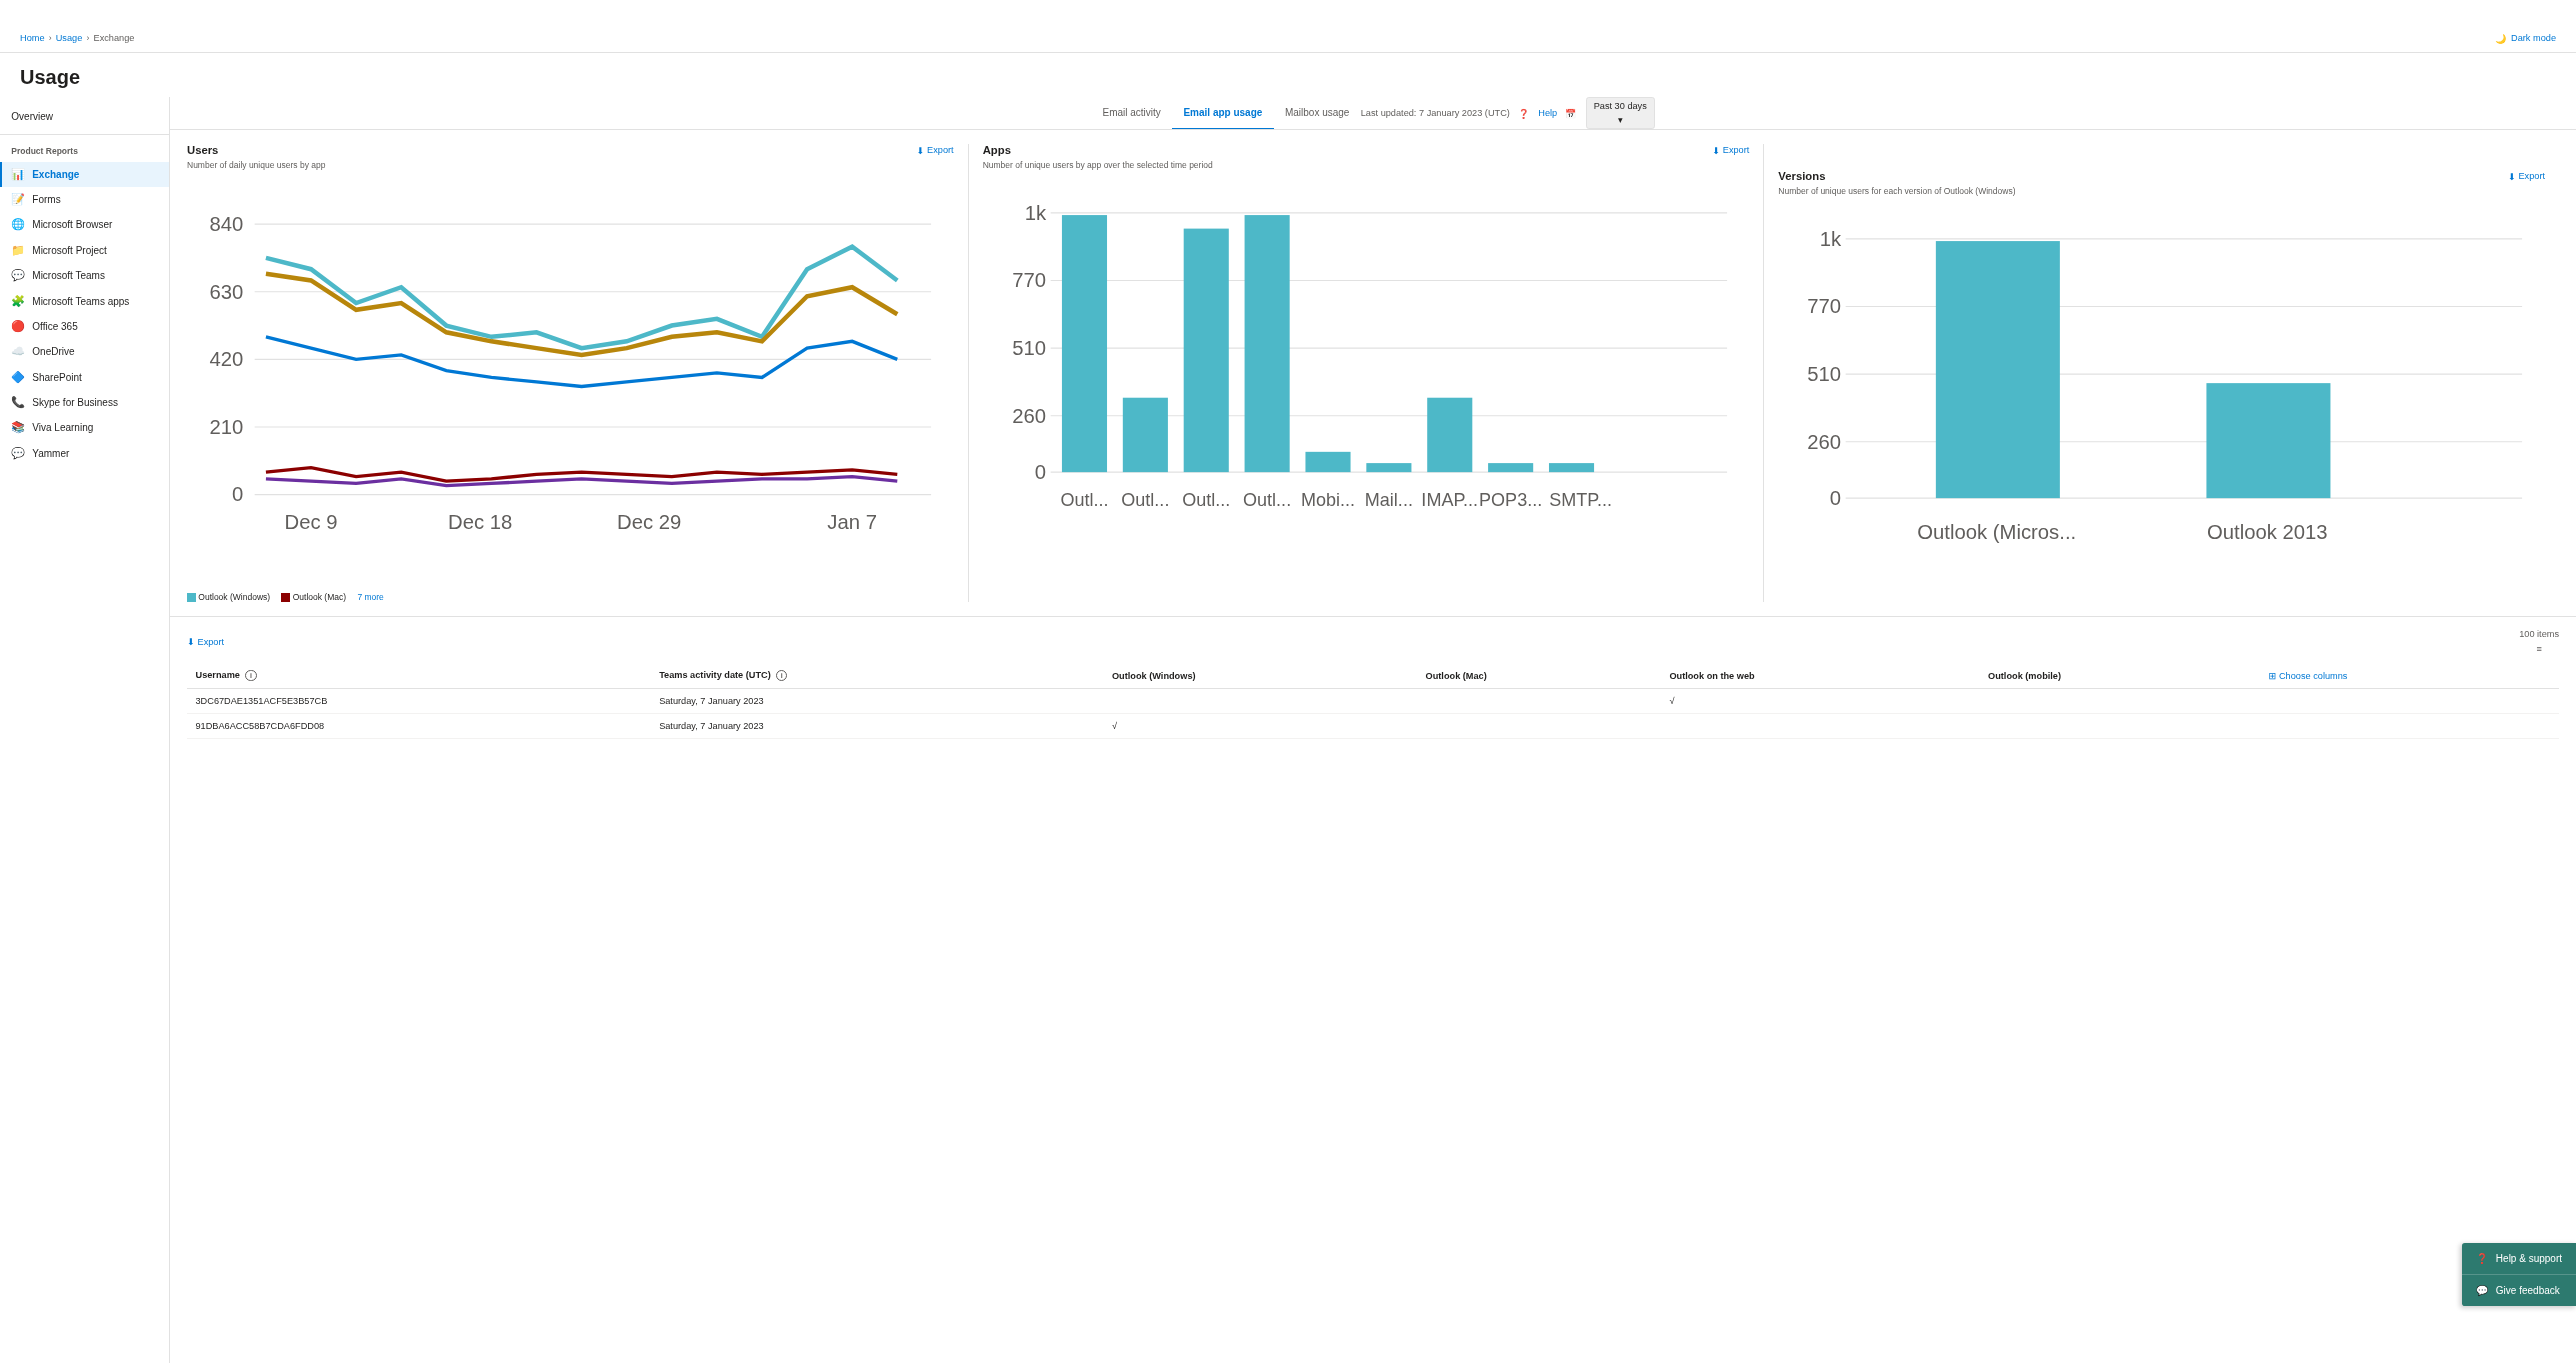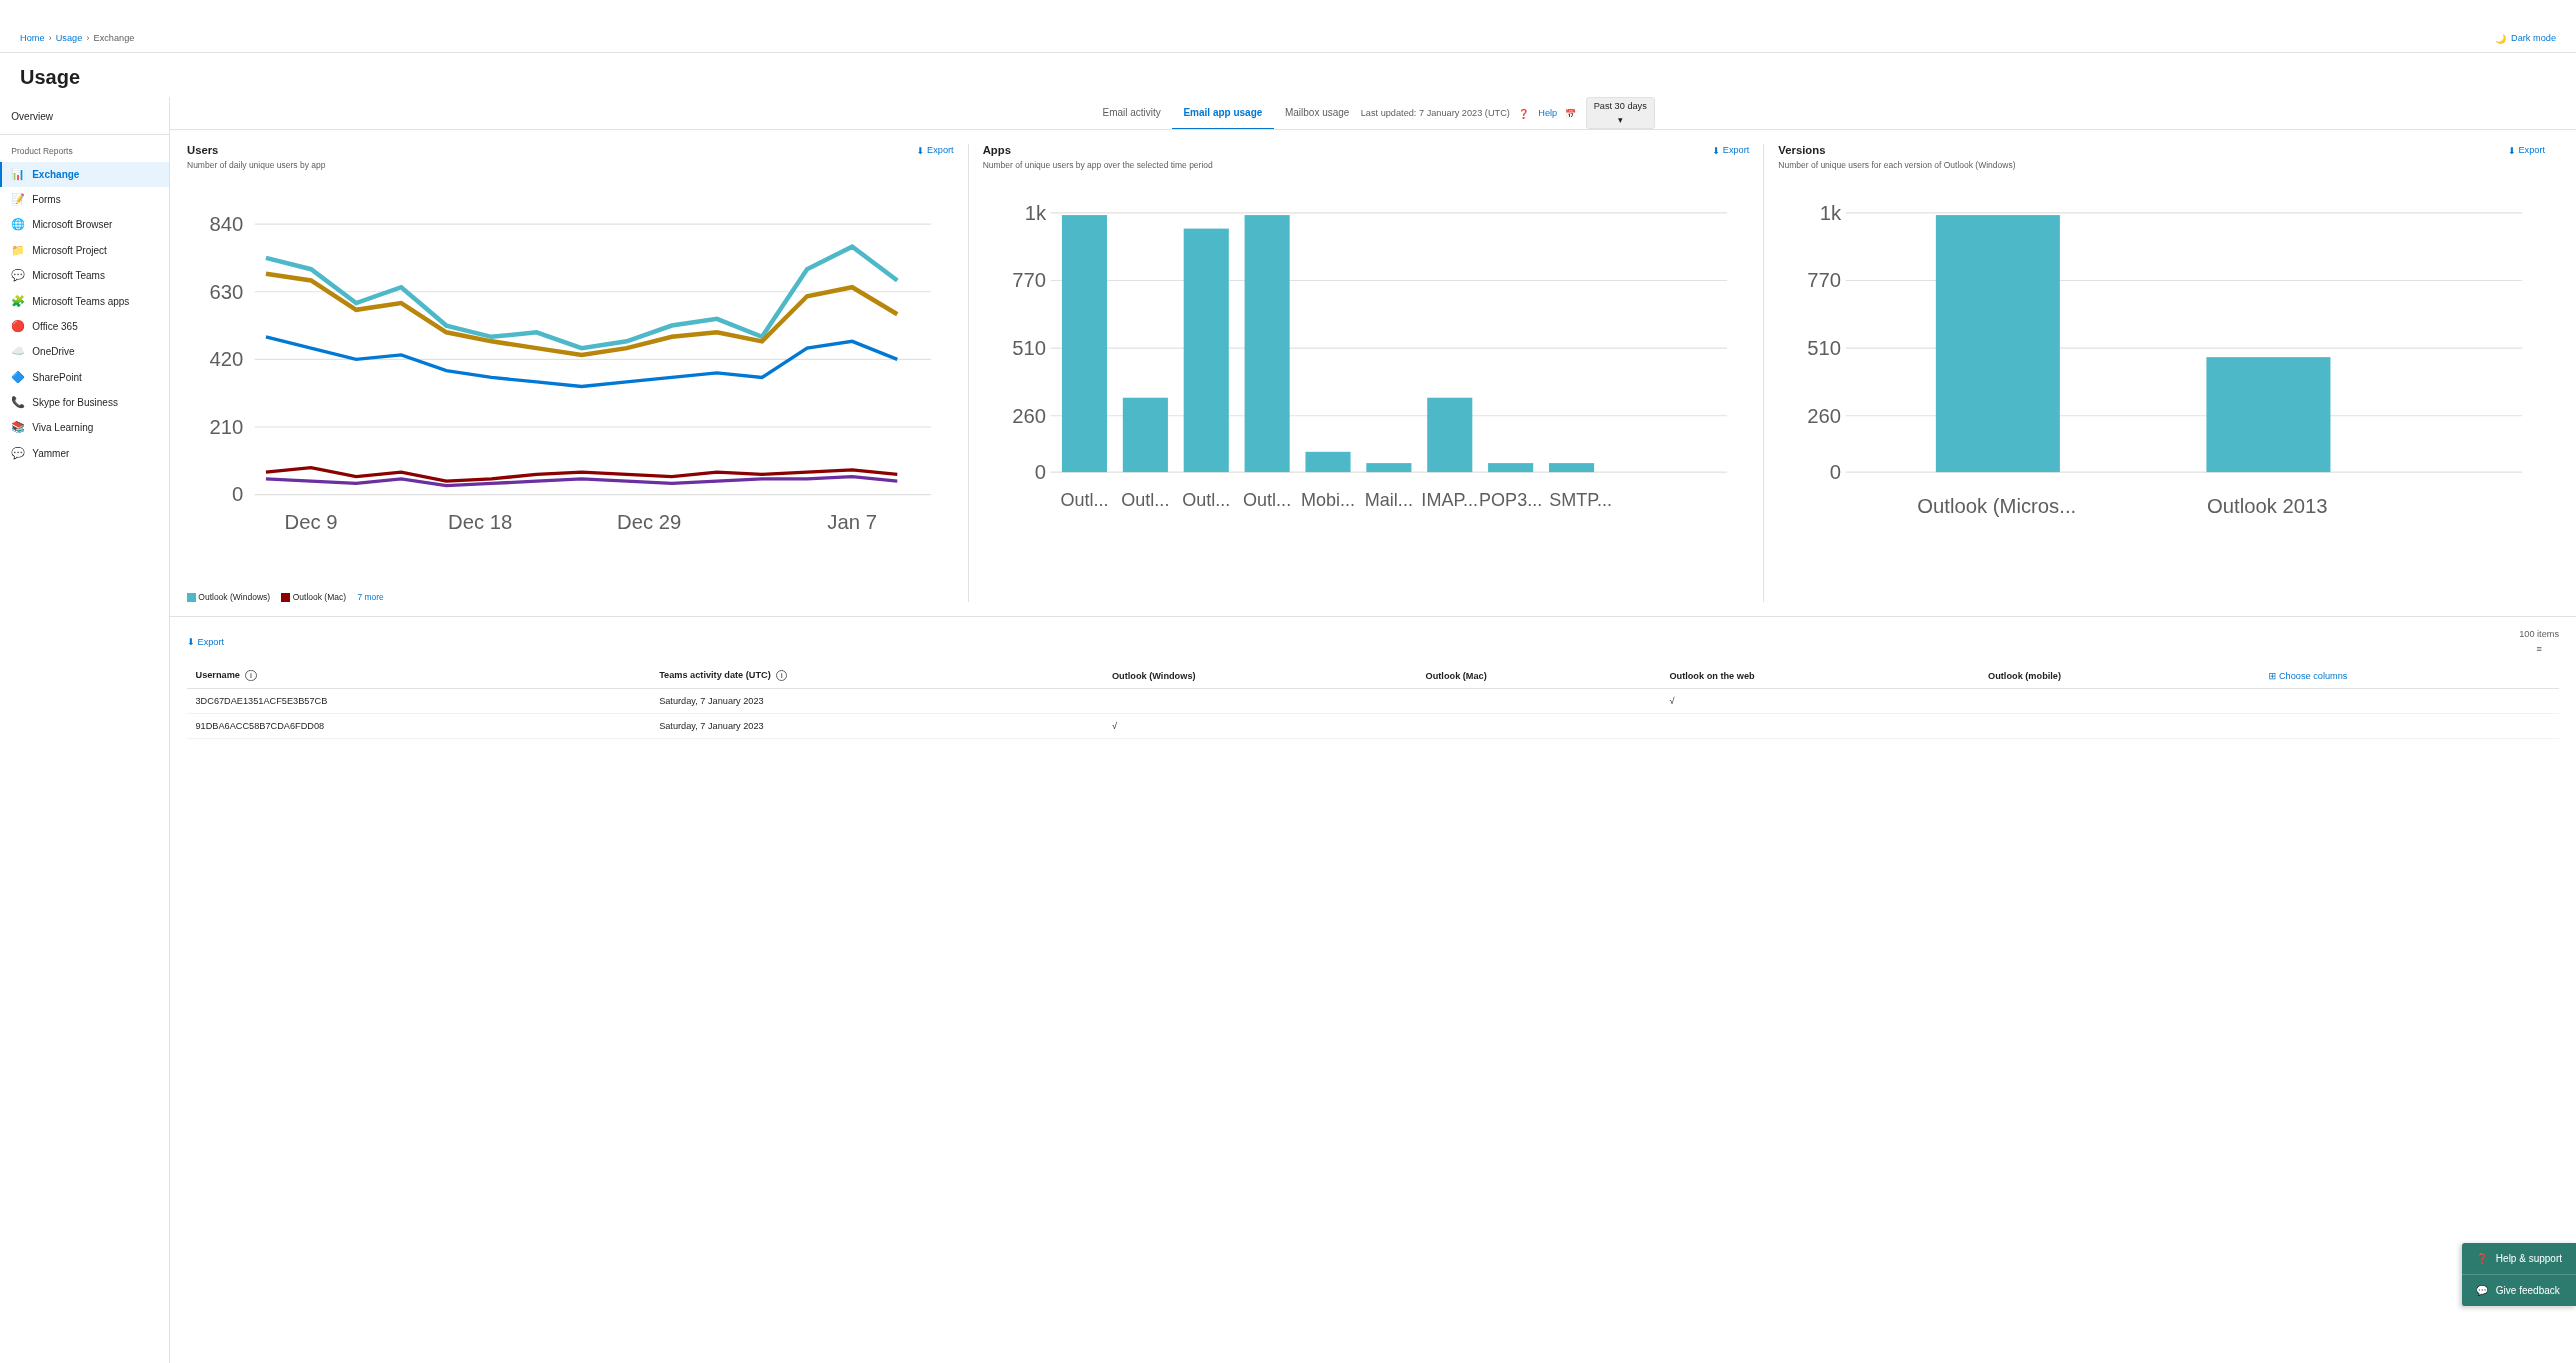--- a/index.html
+++ b/index.html
@@ -14,21 +14,21 @@
 
     
     .page-title-area { padding: 12.7px 20px 8.5px; }
     .page-title { font-size: 20px; font-weight: 700; color: #201f1e; }
 
     
     .layout { display: flex; min-height: calc(100vh - 78px); }
 
     
     .sidebar { width: 170px; min-width: 170px; border-right: 0.7px solid #e1e1e1; padding: 8.5px 0; }
-    .sidebar-section-label { font-size: 8.5px; font-weight: 400; color: #605e5c; padding: 5.7px 11.3px; text-transform: none; }
+    .sidebar-section-label { font-size: 8.5px; font-weight: 700; color: #605e5c; padding: 5.7px 11.3px; text-transform: none; }
     .sidebar-overview { font-size: 10px; color: #201f1e; padding: 5.7px 11.3px; cursor: pointer; }
     .sidebar-divider { height: 0.7px; background: #e1e1e1; margin: 5.7px 0; }
     .sidebar-item { display: flex; align-items: center; gap: 7px; padding: 5.7px 11.3px; cursor: pointer; font-size: 10px; color: #201f1e; }
     .sidebar-item.active { background: #e8f4fd; border-left: 2.1px solid #0078d4; padding-left: 9.2px; font-weight: 600; color: #0078d4; }
     .sidebar-icon { width: 14px; height: 14px; display: inline-flex; align-items: center; justify-content: center; font-size: 11.3px; flex-shrink: 0; }
 
     
     .main { flex: 1; padding: 0; overflow: auto; }
 
     
@@ -37,21 +37,21 @@
     .tab { padding: 10px 11.3px; font-size: 10px; cursor: pointer; color: #605e5c; border-bottom: 1.4px solid transparent; white-space: nowrap; }
     .tab.active { color: #0078d4; border-bottom: 1.4px solid #0078d4; font-weight: 600; }
     .tabs-right { display: flex; align-items: center; gap: 8.5px; font-size: 9.2px; color: #605e5c; white-space: nowrap; }
     .tabs-right .help-link { color: #0078d4; cursor: pointer; text-decoration: none; }
     .tabs-right .period-btn { display: flex; align-items: center; gap: 2.8px; cursor: pointer; color: #201f1e; border: 0.7px solid #e1e1e1; padding: 2.8px 7px; border-radius: 2.8px; font-size: 9.2px; flex-direction: column; }
 
     
     .charts-section { display: flex; gap: 0; padding: 14px 17px; border-bottom: 0.7px solid #e1e1e1; }
     .chart-panel { flex: 1; padding: 0 14px; border-right: 0.7px solid #e1e1e1; }
     .chart-panel:first-child { padding-left: 0; }
-    .chart-panel:last-child { border-right: none; }
+    .chart-panel:last-child { border-right: none; margin-top: 26px; }
     .chart-header { display: flex; align-items: center; justify-content: space-between; margin-bottom: 4.2px; }
     .chart-title { font-size: 11.3px; font-weight: 600; }
     .export-btn { display: flex; align-items: center; gap: 2.8px; font-size: 9.2px; color: #0078d4; cursor: pointer; background: none; border: none; }
     .chart-subtitle { font-size: 8.5px; color: #605e5c; margin-bottom: 8.5px; }
 
     
     .chart-svg { width: 100%; }
     .chart-legend { display: flex; align-items: center; gap: 11.3px; margin-top: 5.7px; font-size: 8.5px; }
     .legend-item { display: flex; align-items: center; gap: 2.8px; }
     .legend-dot { width: 8.5px; height: 8.5px; display: inline-block; }

